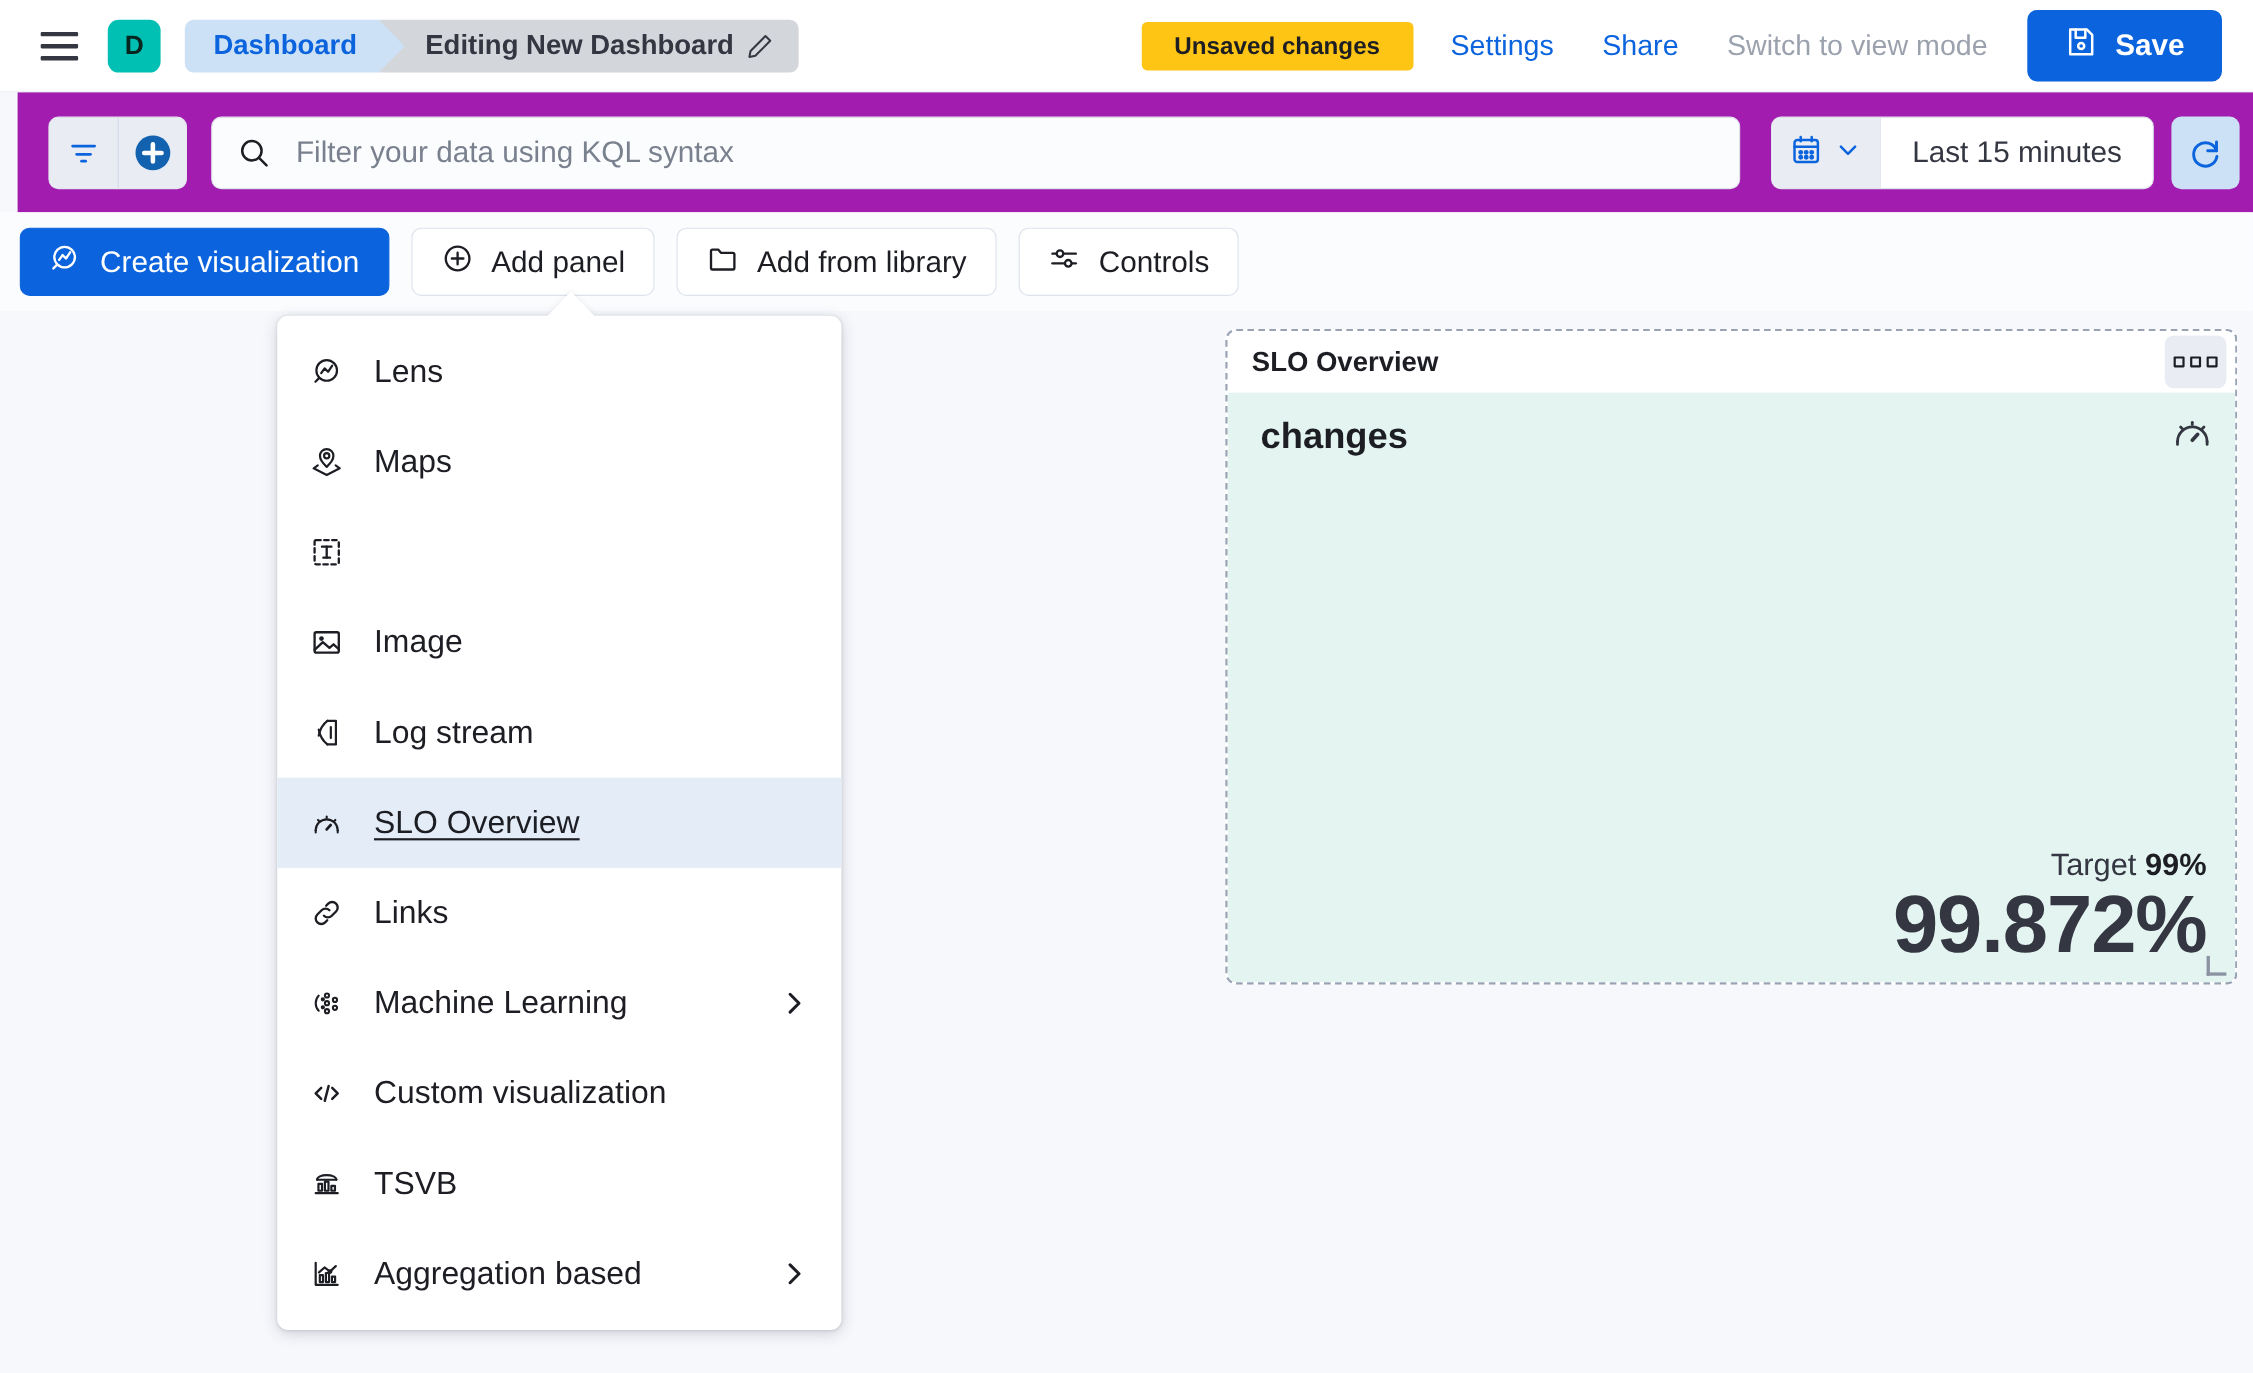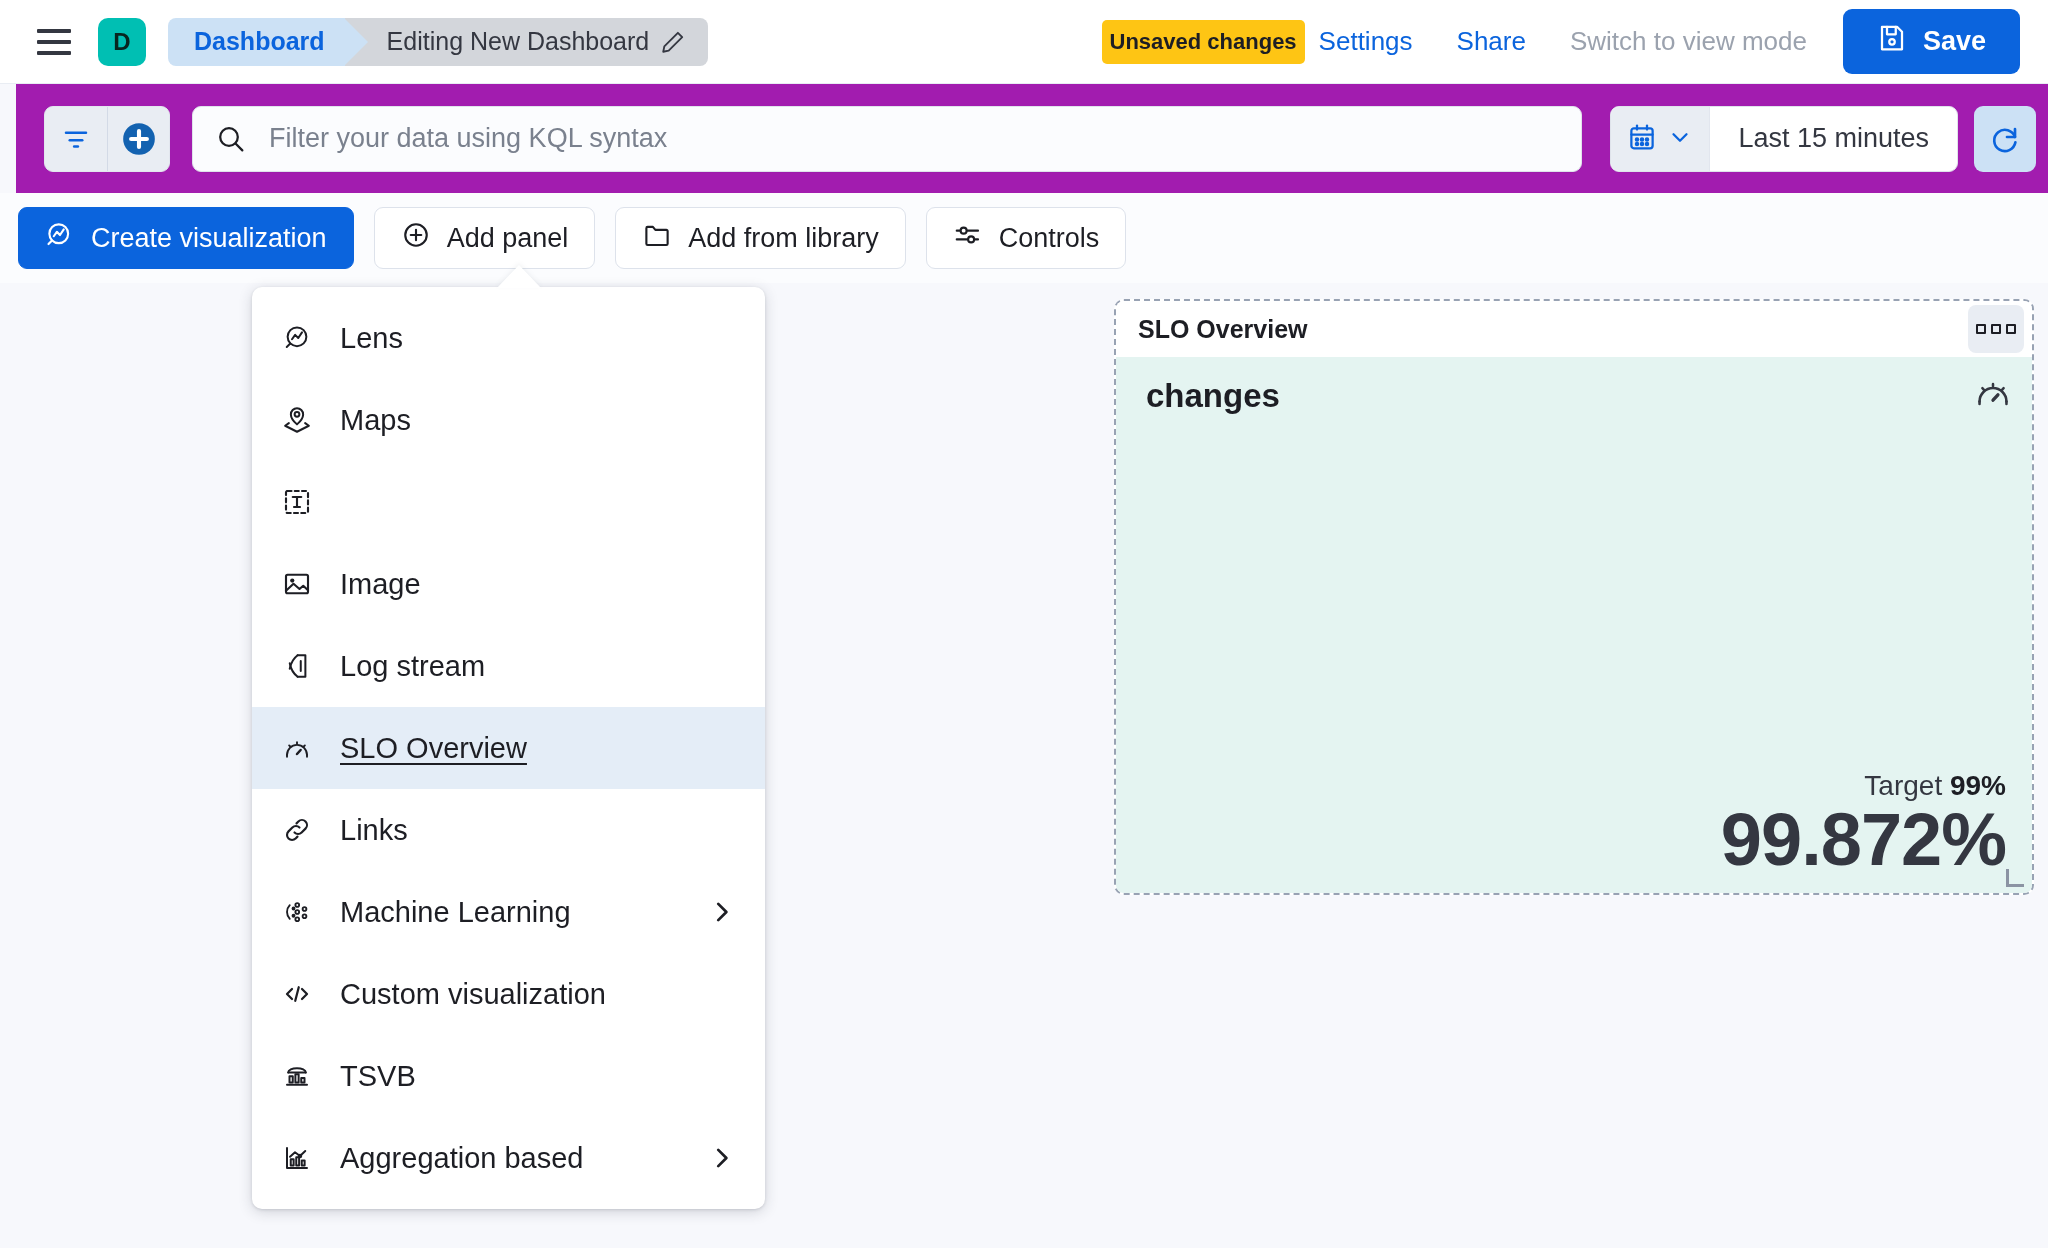--- a/index.html
+++ b/index.html
@@ -47,37 +47,37 @@
     cursor: pointer;
   }
   .crumb-1::after {
     content: ""; position: absolute; right: -23px; top: 0;
     width: 0; height: 0;
     border-top: 24px solid transparent;
     border-bottom: 24px solid transparent;
     border-left: 24px solid #CCE1F5; z-index: 2;
   }
   .crumb-2 {
-    background: #D3D6DB; color: #343741; font-weight: 400;
+    background: #D3D6DB; color: #343741; font-weight: 700;
     border-radius: 0 8px 8px 0;
     padding-left: 42px; padding-right: 22px;
     display: flex; align-items: center; gap: 11px;
     cursor: pointer;
   }
   .pencil-icon { display: inline-flex; align-items: center; }
 
   .header-right {
     margin-left: auto; display: flex; align-items: center;
     gap: 0; padding-right: 28px;
   }
   .unsaved-badge {
     background: #FEC514; color: #1D1E24;
     font-size: 22px; font-weight: 700;
-    padding: 9px 8px; border-radius: 5px;
-    margin-right: 14px; cursor: pointer;
+    padding: 9px 30px; border-radius: 5px;
+    margin-right: 34px; cursor: pointer;
   }
   .hdr-link {
     font-size: 26px; font-weight: 400; color: #0B64DD;
     margin-right: 44px; cursor: pointer; white-space: nowrap;
   }
   .hdr-link.muted { color: #9BA2AE; font-weight: 400; margin-right: 36px; }
   .save-btn {
     background: #0B64DD; color: #fff;
     font-size: 27px; font-weight: 700;
     border-radius: 9px; padding: 14px 34px;

